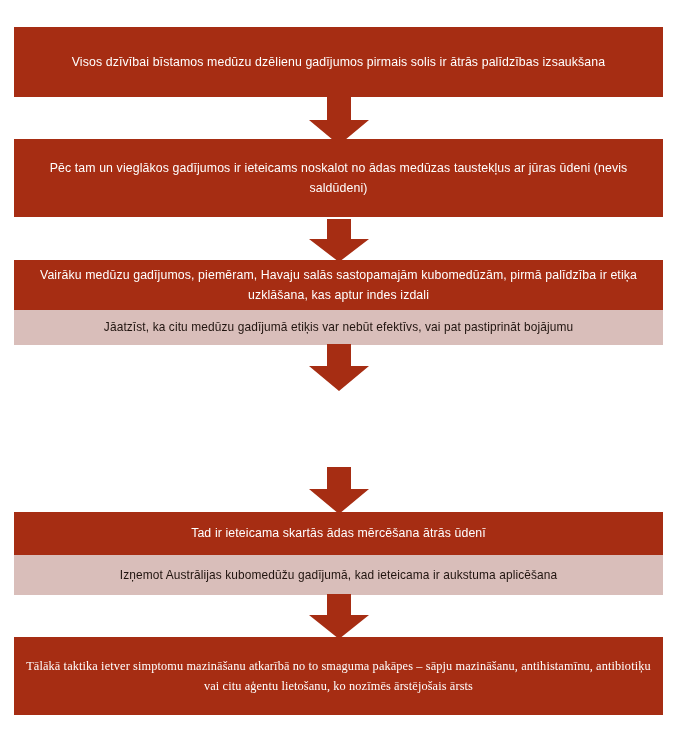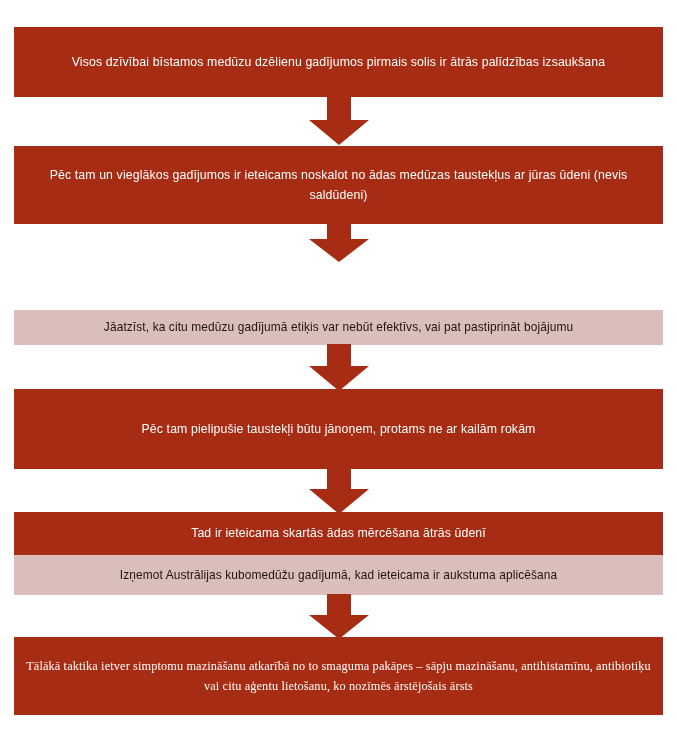--- a/index.html
+++ b/index.html
@@ -74,44 +74,44 @@
   <div class="node process" style="top:27px; height:70px;">
     <span class="node-text">Visos dzīvībai bīstamos medūzu dzēlienu gadījumos pirmais solis ir ātrās palīdzības izsaukšana</span>
   </div>
 
   <div class="arrow" style="left:309px; top:95px;">
     <svg width="60" height="50" viewBox="0 0 60 50" aria-hidden="true">
       <polygon points="18,0 42,0 42,25 60,25 30,50 0,25 18,25" fill="#A62D13"></polygon>
     </svg>
   </div>
 
-  <div class="node process" style="top:146px; height:78px;">
+  <div class="node process" style="top:139px; height:78px;">
     <span class="node-text">Pēc tam un vieglākos gadījumos ir ieteicams noskalot no ādas medūzas taustekļus ar jūras ūdeni (nevis saldūdeni)</span>
   </div>
 
   <div class="arrow" style="left:309px; top:219px;">
     <svg width="60" height="43" viewBox="0 0 60 43" aria-hidden="true">
       <polygon points="18,0 42,0 42,20 60,20 30,43 0,20 18,20" fill="#A62D13"></polygon>
     </svg>
   </div>
 
+  <div class="node process" style="top:260px; height:50px;">
+    <span class="node-text">Vairāku medūzu gadījumos, piemēram, Havaju salās sastopamajām kubomedūzām, pirmā palīdzība ir etiķa uzklāšana, kas aptur indes izdali</span>
+  </div>
 
   <div class="node note" style="top:310px; height:35px;text-align:center;">
     <span class="node-text">Jāatzīst, ka citu medūzu gadījumā etiķis var nebūt efektīvs, vai pat pastiprināt bojājumu</span>
   </div>
 
   <div class="arrow" style="left:309px; top:344px;">
     <svg width="60" height="47" viewBox="0 0 60 47" aria-hidden="true">
       <polygon points="18,0 42,0 42,22 60,22 30,47 0,22 18,22" fill="#A62D13"></polygon>
     </svg>
   </div>
 
-  <div class="node process" style="top:389px; height:80px;">
-    <span class="node-text">Pēc tam pielipušie taustekļi būtu jānoņem, protams ne ar kailām rokām</span>
-  </div>
 
   <div class="arrow" style="left:309px; top:467px;">
     <svg width="60" height="47" viewBox="0 0 60 47" aria-hidden="true">
       <polygon points="18,0 42,0 42,22 60,22 30,47 0,22 18,22" fill="#A62D13"></polygon>
     </svg>
   </div>
 
   <div class="node process" style="top:512px; height:43px;">
     <span class="node-text">Tad ir ieteicama skartās ādas mērcēšana ātrās ūdenī</span>
   </div>

